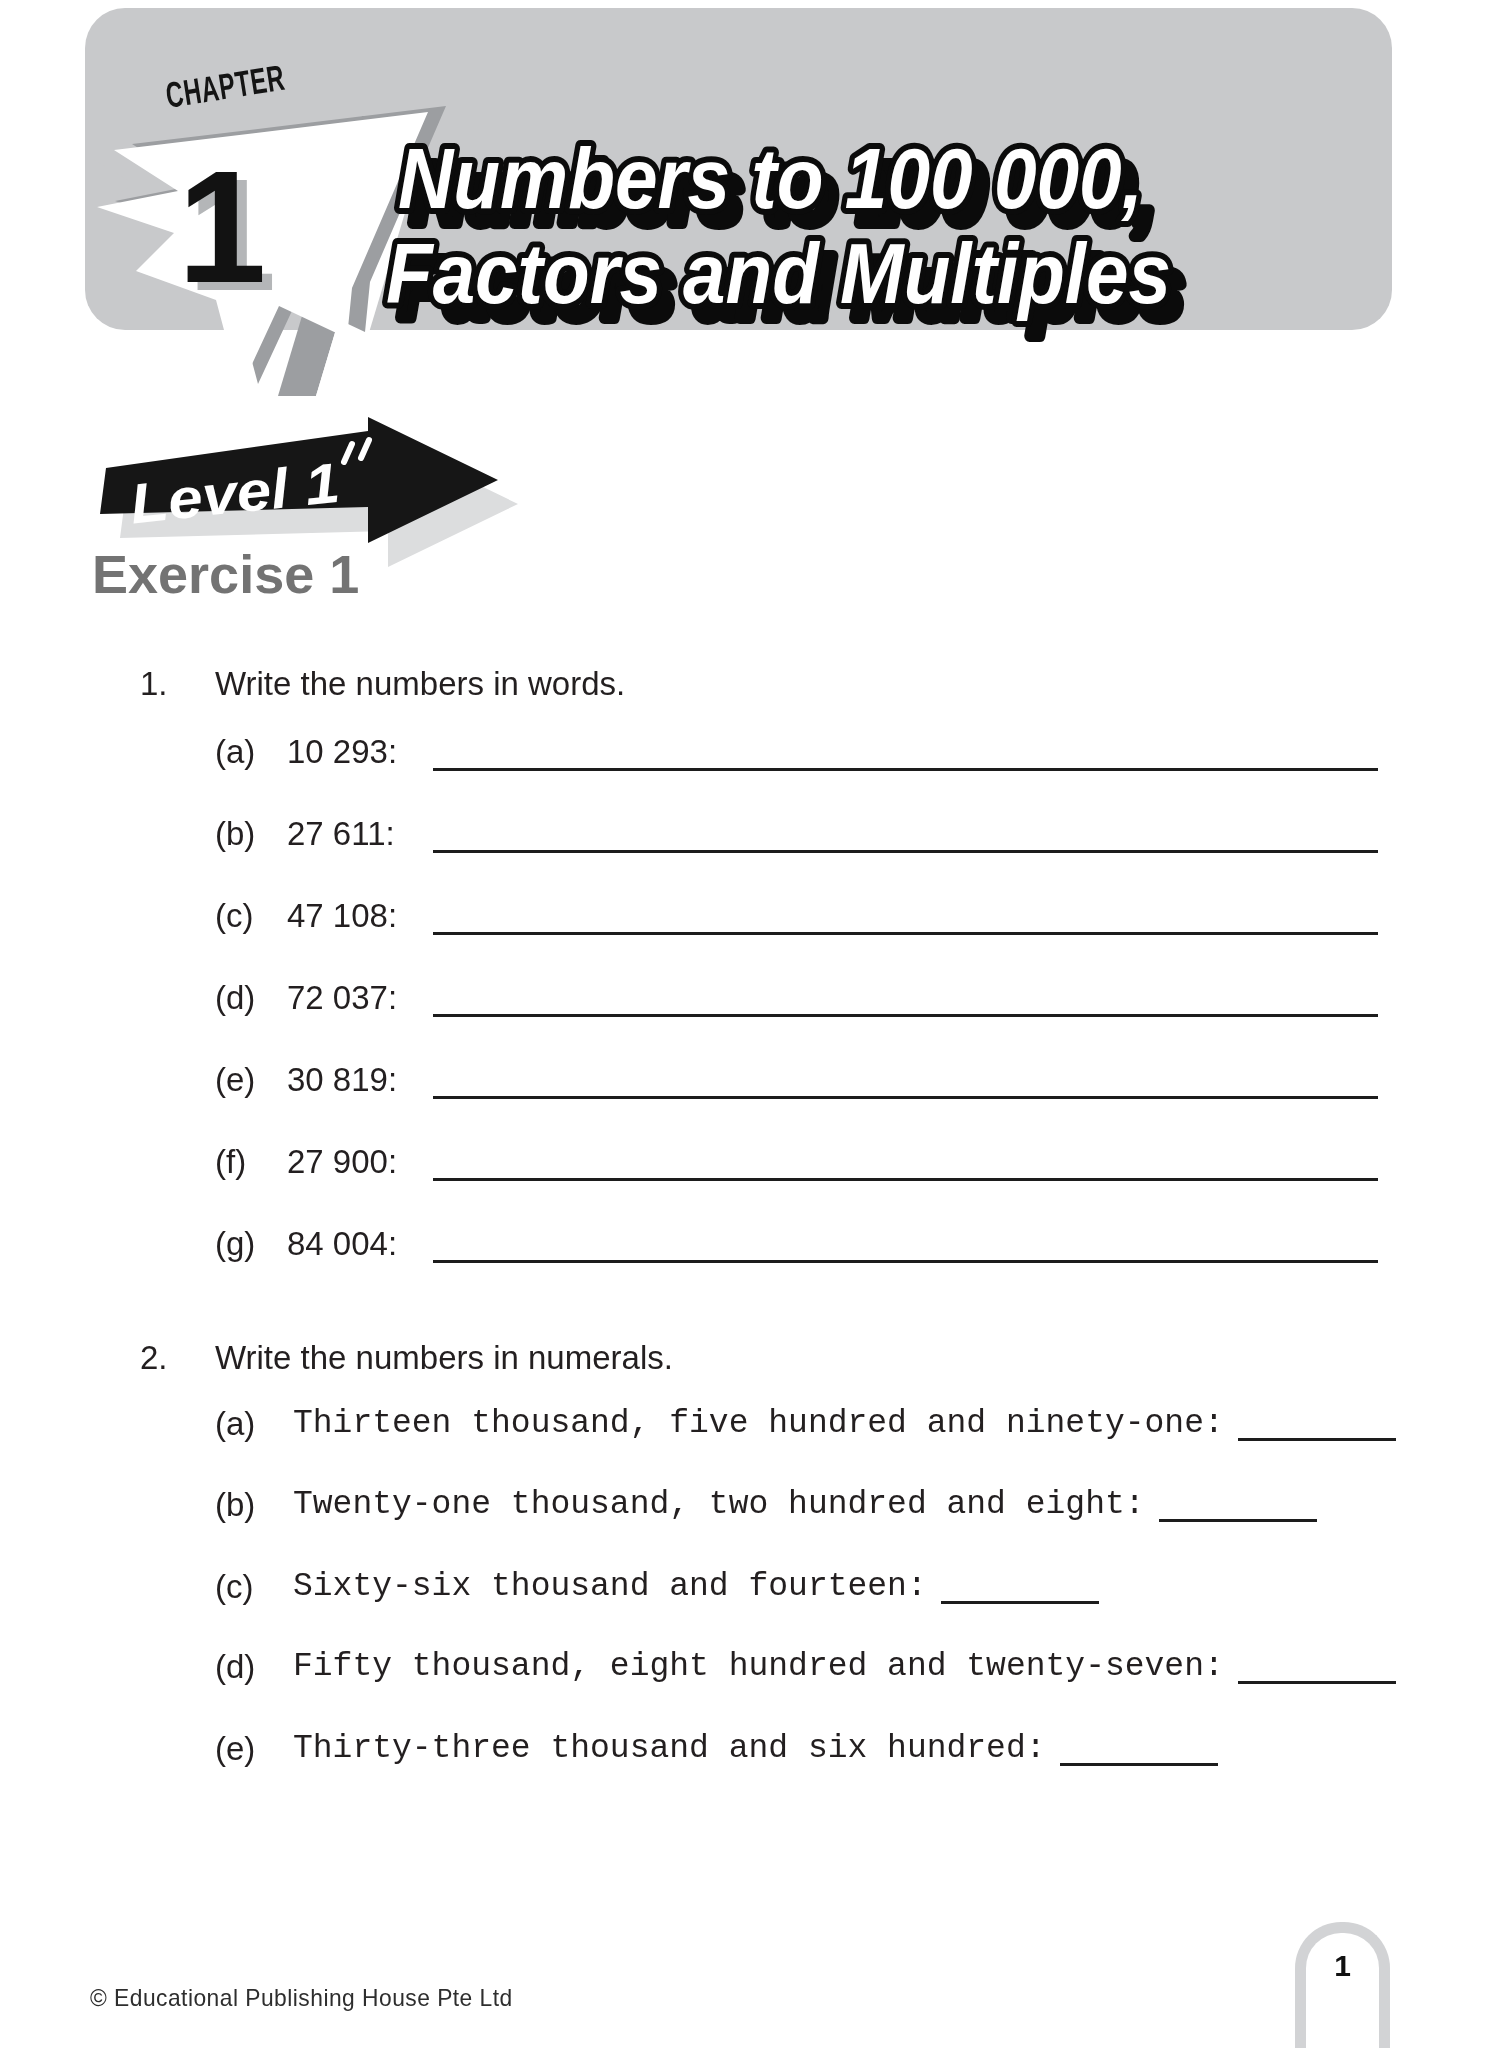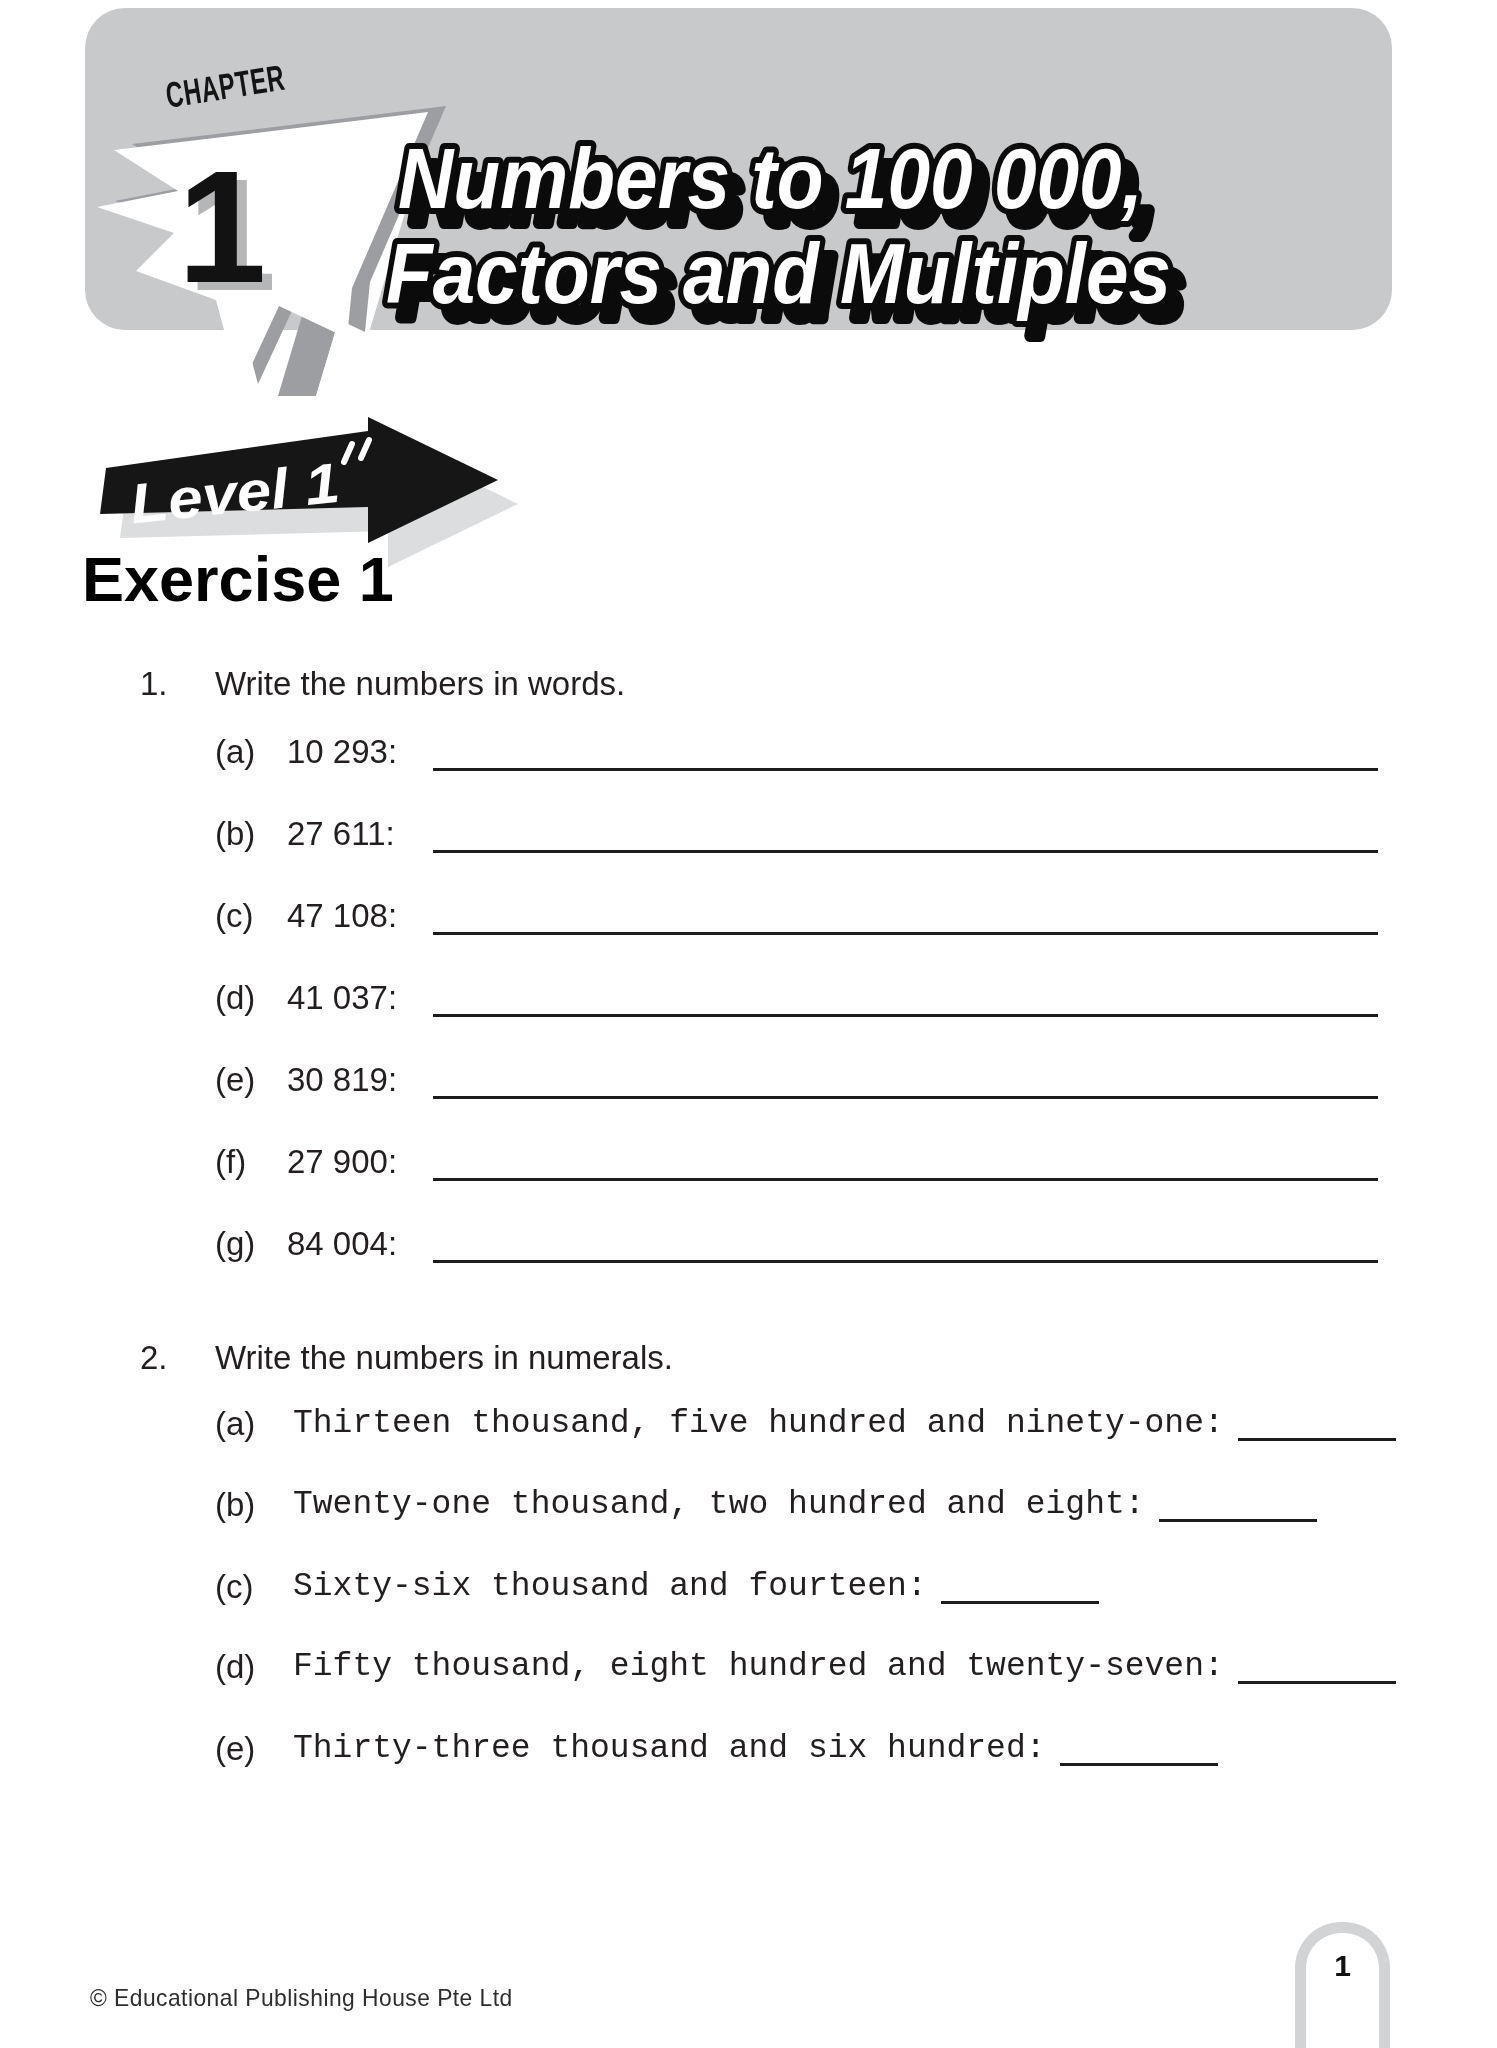--- a/index.html
+++ b/index.html
@@ -2,22 +2,22 @@
 <html><head>
 <meta charset="utf-8">
 <style>
   html,body{margin:0;padding:0;background:#ffffff;}
   .page{
     position:relative;width:1497px;height:2048px;background:#fff;
     font-family:"Liberation Sans", sans-serif;color:#231f20;overflow:hidden;
   }
   .header-svg{position:absolute;left:0;top:0;}
   .exercise-title{
-    position:absolute;left:82px;top:543px;
-    font-size:63px;font-weight:bold;letter-spacing:0px;color:#000000;
+    position:absolute;left:92px;top:543px;
+    font-size:54px;font-weight:bold;letter-spacing:0px;color:#737373;
   }
   .qheader{position:absolute;height:40px;font-size:33px;line-height:40px;}
   .qnum{position:absolute;left:140px;}
   .qprompt{position:absolute;left:215px;white-space:nowrap;}
   .q1row{position:absolute;left:215px;width:1163px;height:40px;font-size:33px;line-height:40px;}
   .ilabel{position:absolute;left:0;}
   .inum{position:absolute;left:72px;white-space:nowrap;}
   .rule-long{position:absolute;left:218px;right:0;bottom:1px;border-bottom:3px solid #1d1d1d;}
   .q2row{position:absolute;left:215px;height:40px;font-size:33px;line-height:40px;display:flex;align-items:flex-start;white-space:nowrap;}
   .q2label{flex:none;width:78px;}
@@ -85,21 +85,21 @@
         <span class="inum">27 611:</span>
         <div class="rule-long"></div>
       </div>
       <div class="q1row" style="top: 896px;">
         <span class="ilabel">(c)</span>
         <span class="inum">47 108:</span>
         <div class="rule-long"></div>
       </div>
       <div class="q1row" style="top: 978px;">
         <span class="ilabel">(d)</span>
-        <span class="inum">41 037:</span>
+        <span class="inum">72 037:</span>
         <div class="rule-long"></div>
       </div>
       <div class="q1row" style="top: 1060px;">
         <span class="ilabel">(e)</span>
         <span class="inum">30 819:</span>
         <div class="rule-long"></div>
       </div>
       <div class="q1row" style="top: 1142px;">
         <span class="ilabel">(f)</span>
         <span class="inum">27 900:</span>

